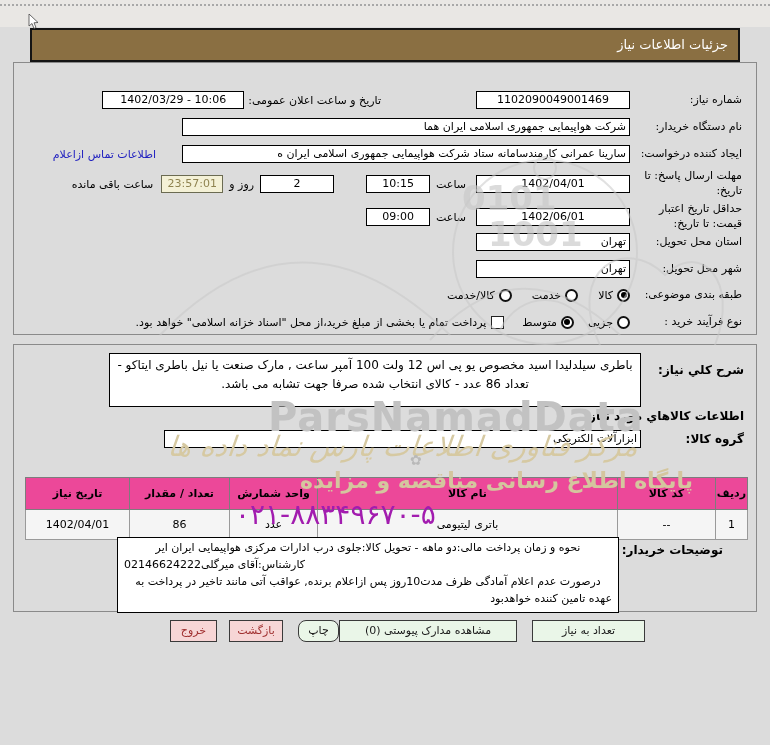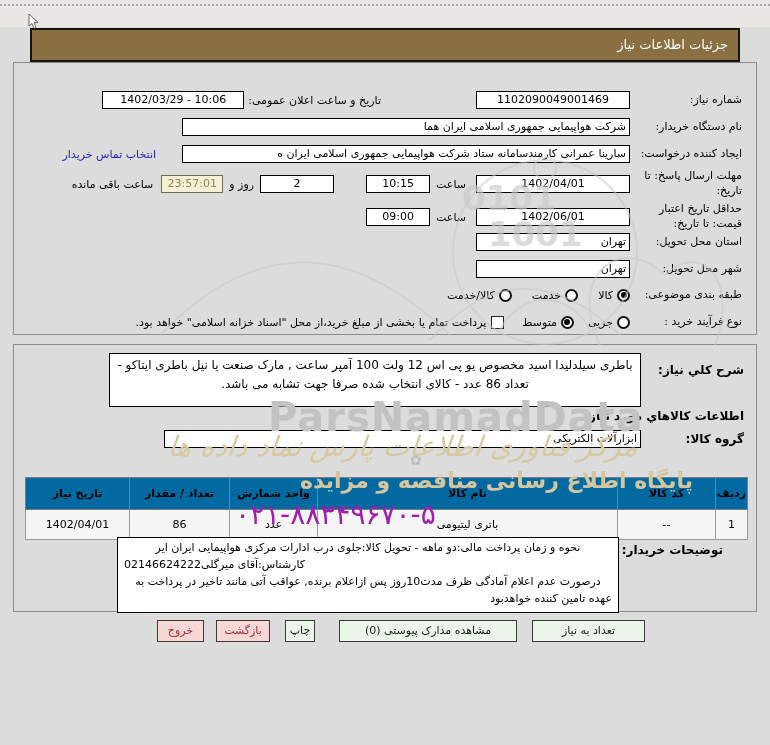--- a/index.html
+++ b/index.html
@@ -37,21 +37,21 @@
   .radio.sel::after{content:"";position:absolute;top:1.5px;left:1.5px;width:6px;height:6px;border-radius:50%;background:#000;}
   .chk{width:11px;height:11px;border:1px solid #222;background:#fff;margin-left:5px;flex:none;}
   
   .boldlbl{font-weight:bold;font-size:12px;position:absolute;}
   .descbox{
     position:absolute;right:115px;top:8px;width:518px;height:48px;background:#fff;border:1px solid #000;
     font-size:12px;line-height:1.55;text-align:center;padding:2px 6px;box-sizing:content-box;overflow:hidden;
   }
   .groupbox{position:absolute;right:115px;top:85px;width:440px;padding-left:32px;}
   .goods-table{position:absolute;right:8px;top:132px;border-collapse:collapse;width:722px;table-layout:fixed;}
-  .goods-table th{background:#0369a1;font-weight:bold;border:1px solid #7d7d7d;height:29px;font-size:11px;}
+  .goods-table th{background:#ec4899;font-weight:bold;border:1px solid #7d7d7d;height:29px;font-size:11px;}
   .goods-table td{background:#f5f5f5;border:1px solid #9a9a9a;height:27px;text-align:center;font-size:11px;}
   .notesbox{
     position:absolute;right:137px;top:192px;width:488px;height:72px;background:#fff;border:1px solid #000;
     font-size:11px;line-height:17px;padding:1px 6px;box-sizing:content-box;overflow:hidden;
   }
   .notesbox .c{text-align:center}.notesbox .l{text-align:left}.notesbox .r{text-align:right}
   
   .btnrow{position:absolute;top:620px;right:125px;display:flex;align-items:center;}
   .btn{height:22px;line-height:20px;text-align:center;border:1px solid #3a3a3a;font-size:11px;box-sizing:border-box;flex:none;cursor:pointer;}
   .btn.green{background:#eaf6e8;color:#1a1a1a;}
@@ -92,21 +92,21 @@
   </div>
 
   <div class="frow" style="top:55px;">
     <span class="lbl">نام دستگاه خریدار:</span>
     <span class="ibox rtl-val" style="width:440px;">شرکت هواپیمایی جمهوری اسلامی ایران هما</span>
   </div>
 
   <div class="frow" style="top:82px;">
     <span class="lbl">ایجاد کننده درخواست:</span>
     <span class="ibox rtl-val" style="width:440px;">سارینا عمرانی کارمندسامانه ستاد شرکت هواپیمایی جمهوری اسلامی ایران ه</span>
-    <span class="link" style="margin-right:26px;">انتخاب تماس خریدار</span>
+    <span class="link" style="margin-right:26px;">اطلاعات تماس ازاعلام</span>
   </div>
 
   <div class="frow" style="top:103px;height:36px;">
     <span class="lbl">مهلت ارسال پاسخ: تا تاریخ:</span>
     <span class="ibox ltr" style="width:146px;">1402/04/01</span>
     <span style="margin-right:10px;">ساعت</span>
     <span class="ibox ltr" style="width:56px;margin-right:6px;">10:15</span>
     <span class="ibox ltr" style="width:66px;margin-right:32px;">2</span>
     <span style="margin-right:6px;">روز و</span>
     <span class="ibox ltr countdown" style="width:54px;margin-right:6px;">23:57:01</span>
@@ -207,21 +207,21 @@
     <div class="c">نحوه و زمان پرداخت مالی:دو ماهه - تحویل کالا:جلوی درب ادارات مرکزی هواپیمایی ایران ایر</div>
     <div class="l">کارشناس:آقای میرگلی02146624222</div>
     <div class="c">درصورت عدم اعلام آمادگی ظرف مدت10روز پس ازاعلام برنده, عواقب آتی مانند تاخیر در پرداخت به</div>
     <div class="r">عهده تامین کننده خواهدبود</div>
   </div>
 </div>
 
 <div class="btnrow">
   <div class="btn green" style="width:113px;">تعداد به نیاز</div>
   <div class="btn green" style="width:178px;margin-right:15px;">مشاهده مدارک پیوستی (0)</div>
-  <div class="btn green" style="width:30px;margin-right:24px;">چاپ</div>
+  <div class="btn green" style="width:41px;margin-right:0;border-radius:8px;">چاپ</div>
   <div class="btn pink" style="width:54px;margin-right:15px;">بازگشت</div>
   <div class="btn pink" style="width:47px;margin-right:12px;">خروج</div>
 </div>
 
 <svg class="wm" style="left:0;top:0;" width="770" height="745">
   <g fill="none" stroke="#c9c9c9" stroke-width="2" opacity="0.55">
     <circle cx="545" cy="252" r="92"></circle>
     <circle cx="545" cy="168" r="11"></circle>
     <path d="M500,330 C520,290 570,290 590,330"></path>
     <path d="M160,335 Q300,190 450,335"></path>

